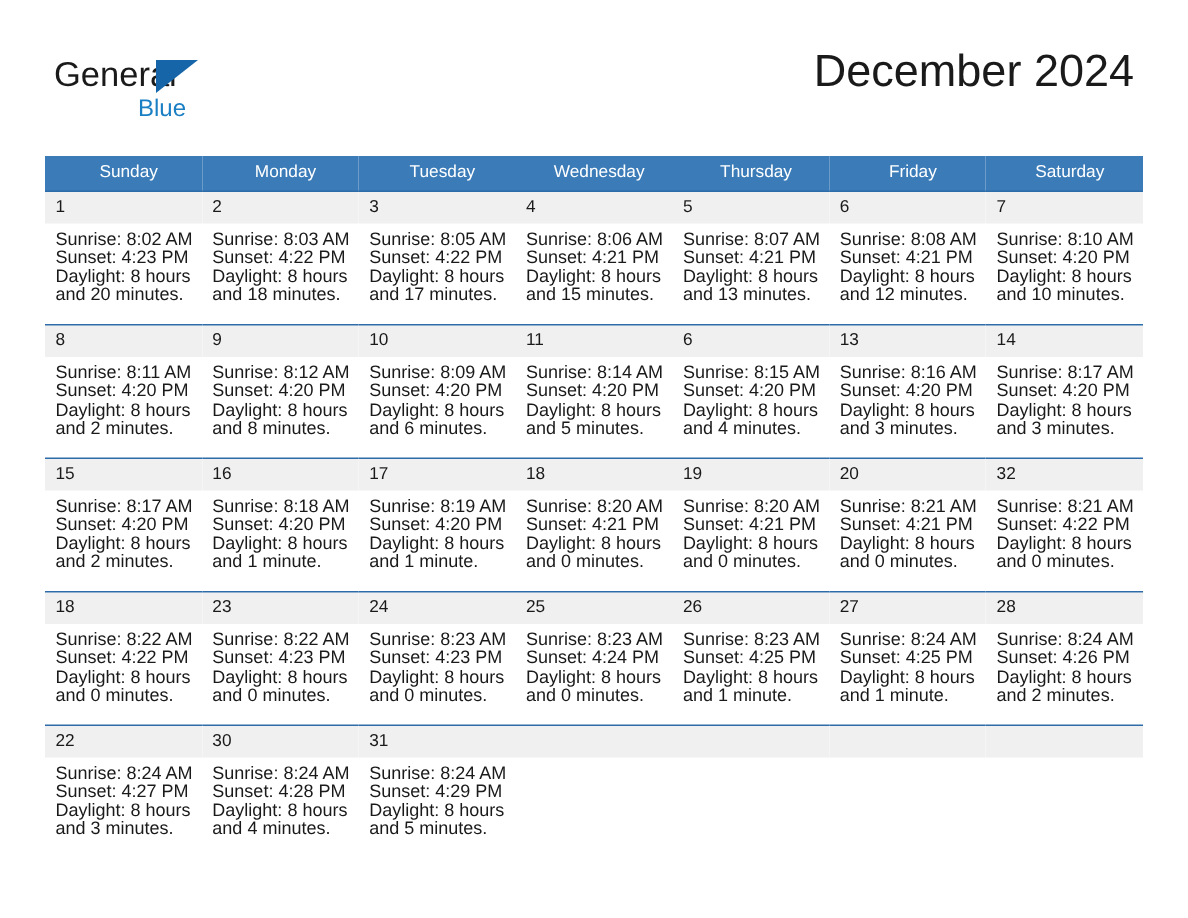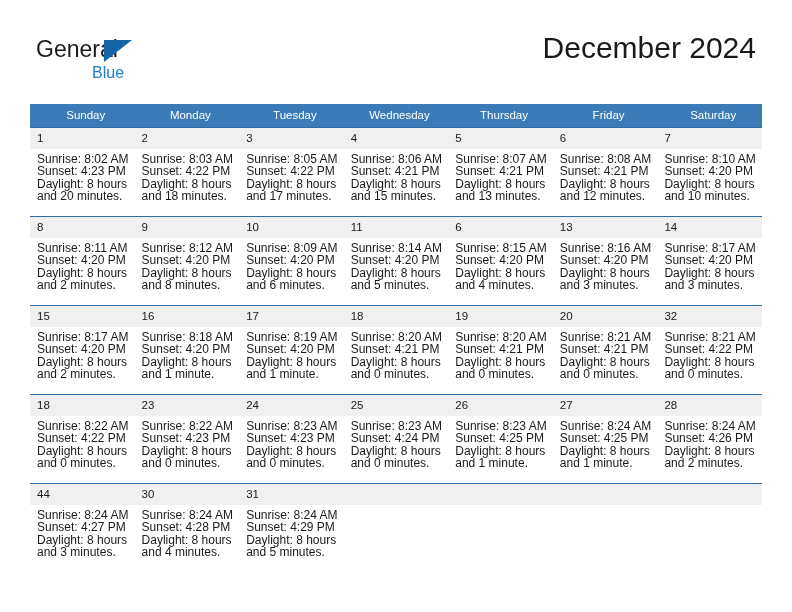--- a/index.html
+++ b/index.html
@@ -413,21 +413,21 @@
             <div class="dayinfo">
               <div>Sunrise: 8:24 AM</div>
               <div>Sunset: 4:26 PM</div>
               <div>Daylight: 8 hours</div>
               <div>and 2 minutes.</div>
             </div>
           </td>
         </tr>
         <tr class="week-row">
           <td class="daycell">
-            <div class="daynum">44</div>
+            <div class="daynum">22</div>
             <div class="dayinfo">
               <div>Sunrise: 8:24 AM</div>
               <div>Sunset: 4:27 PM</div>
               <div>Daylight: 8 hours</div>
               <div>and 3 minutes.</div>
             </div>
           </td>
           <td class="daycell">
             <div class="daynum">30</div>
             <div class="dayinfo">

